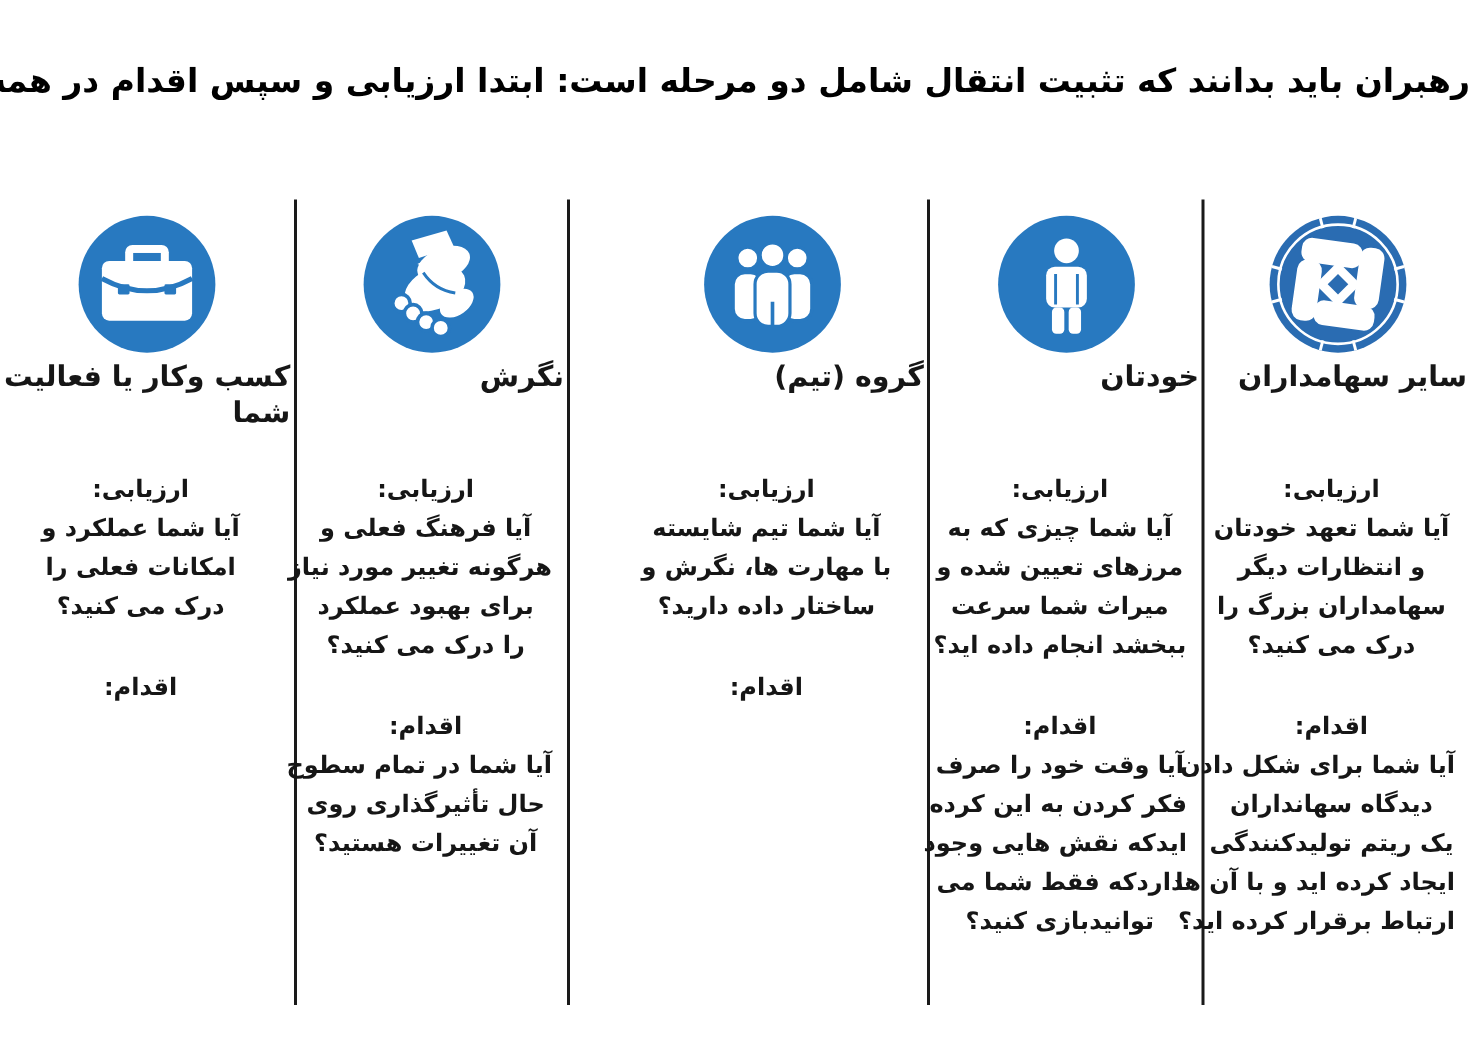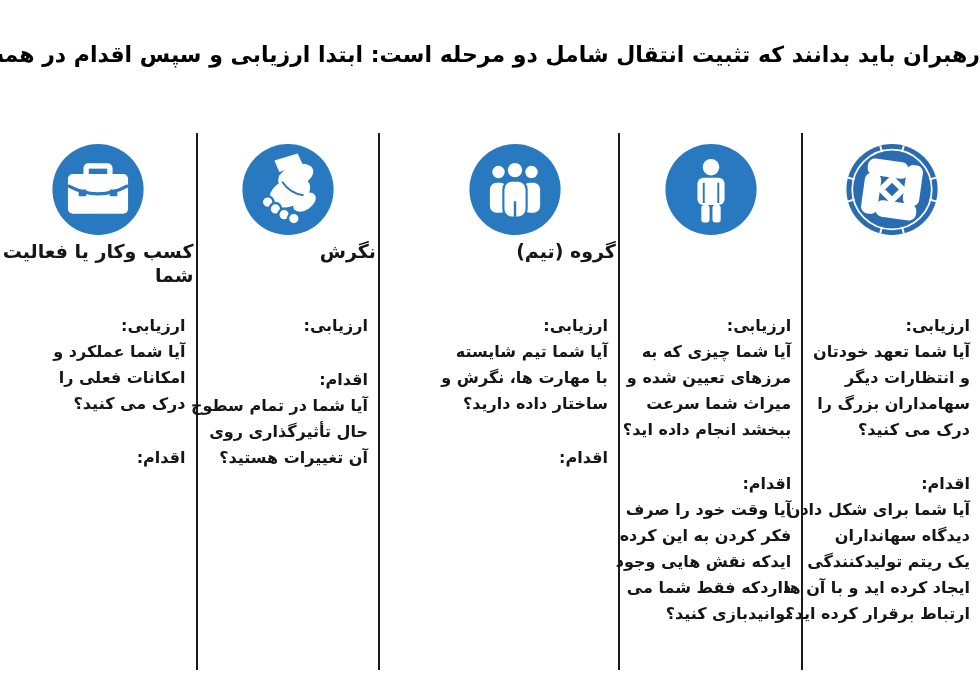--- a/index.html
+++ b/index.html
@@ -36,21 +36,21 @@
     width:97px;height:97px;
   }
   .icon-wrap svg{width:97px;height:97px;display:block;}
   .col-title{
     position:absolute;top:106px;left:2px;right:2px;
     direction:rtl;white-space:pre-line;
     font-size:19px;font-weight:bold;line-height:24px;
   }
   .col-body{
     position:absolute;top:180px;left:2px;right:10px;
-    direction:rtl;text-align:right;
+    direction:rtl;text-align:center;
     font-size:16px;font-weight:bold;line-height:26px;
   }
   .sec-label{white-space:nowrap;}
   .sec-text{white-space:pre;}
   .action-block{margin-top:28px;}
   
   .blue-fill{fill:var(--blue);}
   .blue2-fill{fill:var(--blue2);}
   .white-fill{fill:#fff;}
   .blue-stroke{stroke:var(--blue);fill:none;}
@@ -104,20 +104,24 @@
           <path d="M44 42 q8 12 22 14" class="blue-stroke" stroke-width="2"></path>
           <circle cx="29" cy="63" r="6" class="knuckle"></circle>
           <circle cx="37" cy="70" r="6" class="knuckle"></circle>
           <circle cx="46" cy="76" r="6" class="knuckle"></circle>
           <circle cx="56" cy="80" r="6" class="knuckle"></circle>
         </svg>
       </span>
       <div class="col-title">نگرش</div>
       <div class="col-body">
         <div class="sec-label">ارزیابی:</div>
+        <div class="sec-text">آیا فرهنگ فعلی و
+هرگونه تغییر مورد نیاز
+برای بهبود عملکرد
+را درک می کنید؟</div>
         <div class="action-block">
           <div class="sec-label">اقدام:</div>
           <div class="sec-text">آیا شما در تمام سطوح
 حال تأثیرگذاری روی
 آن تغییرات هستید؟</div>
         </div>
       </div>
     </div>
 
     <div class="col col-2 sep">
@@ -150,20 +154,21 @@
         <svg viewBox="0 0 100 100" aria-hidden="true">
           <circle cx="50" cy="50" r="47" class="blue-fill"></circle>
           <circle cx="50" cy="27" r="8.5" class="white-fill"></circle>
           <rect x="36" y="38" width="28" height="28" rx="6" class="white-fill"></rect>
           <line x1="42.5" y1="43" x2="42.5" y2="64" class="blue-stroke" stroke-width="2"></line>
           <line x1="57.5" y1="43" x2="57.5" y2="64" class="blue-stroke" stroke-width="2"></line>
           <rect x="40" y="66" width="8.5" height="18" rx="3" class="white-fill"></rect>
           <rect x="51.5" y="66" width="8.5" height="18" rx="3" class="white-fill"></rect>
         </svg>
       </span>
+      <div class="col-title">خودتان</div>
       <div class="col-body">
         <div class="sec-label">ارزیابی:</div>
         <div class="sec-text">آیا شما چیزی که به
 مرزهای تعیین شده و
 میراث شما سرعت
 ببخشد انجام داده اید؟</div>
         <div class="action-block">
           <div class="sec-label">اقدام:</div>
           <div class="sec-text">آیا وقت خود را صرف
 فکر کردن به این کرده
@@ -188,20 +193,21 @@
           <line x1="60.4" y1="88.6" x2="62.2" y2="95.4" class="white-stroke" stroke-width="2"></line>
           <line x1="88.6" y1="60.3" x2="95.4" y2="62.2" class="white-stroke" stroke-width="2"></line>
           <rect x="25" y="20" width="42" height="17" rx="7" class="white-fill" transform="rotate(8 46 28)"></rect>
           <rect x="25" y="20" width="42" height="17" rx="7" class="white-fill" transform="rotate(90 50 50) rotate(8 46 28)"></rect>
           <rect x="25" y="20" width="42" height="17" rx="7" class="white-fill" transform="rotate(180 50 50) rotate(8 46 28)"></rect>
           <rect x="25" y="20" width="42" height="17" rx="7" class="white-fill" transform="rotate(270 50 50) rotate(8 46 28)"></rect>
           <rect x="39" y="39" width="22" height="22" class="white-fill" transform="rotate(45 50 50)"></rect>
           <rect x="45" y="45" width="10" height="10" class="blue2-fill" transform="rotate(45 50 50)"></rect>
         </svg>
       </span>
+      <div class="col-title">سایر سهامداران</div>
       <div class="col-body">
         <div class="sec-label">ارزیابی:</div>
         <div class="sec-text">آیا شما تعهد خودتان
 و انتظارات دیگر
 سهامداران بزرگ را
 درک می کنید؟</div>
         <div class="action-block">
           <div class="sec-label">اقدام:</div>
           <div class="sec-text">آیا شما برای شکل دادن
 دیدگاه سهانداران

